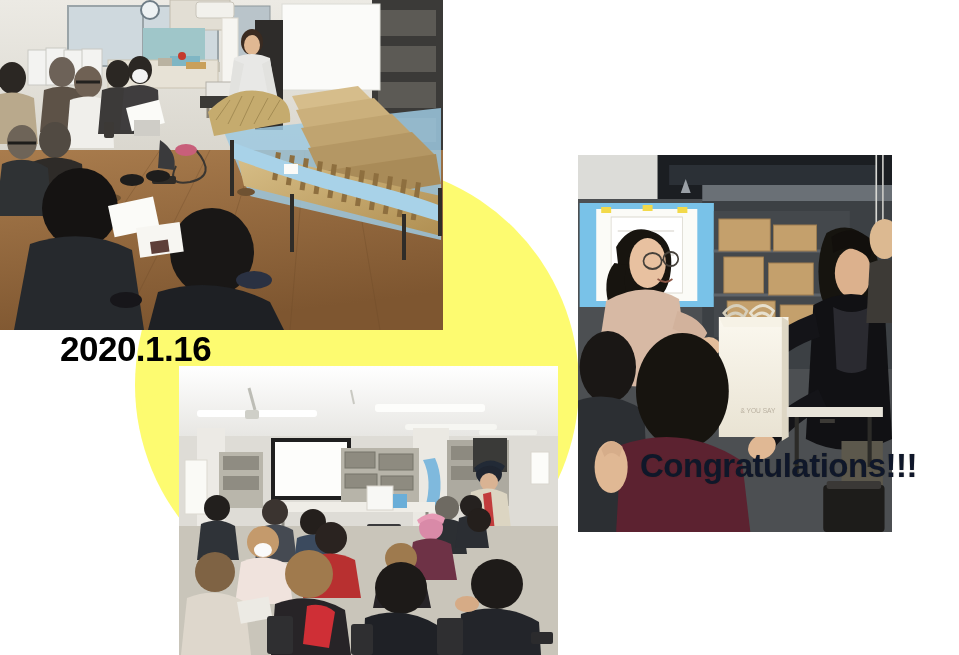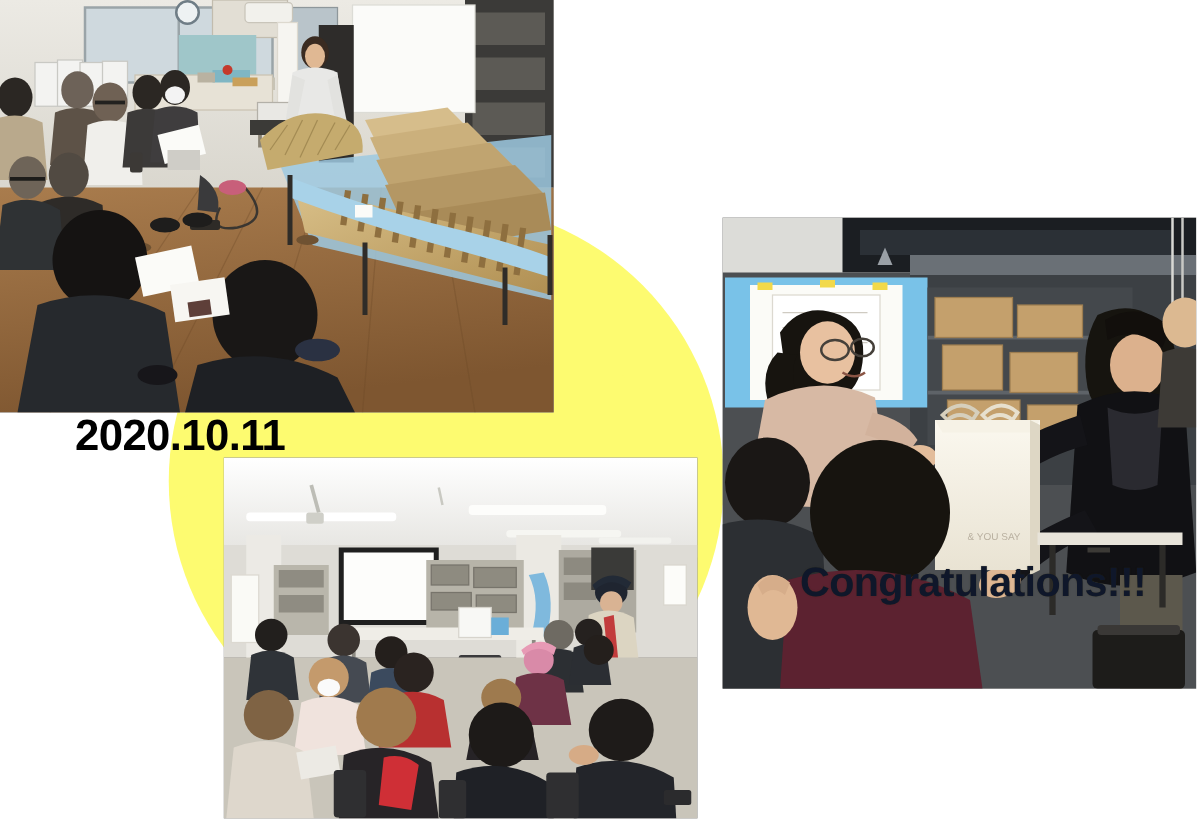--- a/index.html
+++ b/index.html
@@ -29,21 +29,21 @@
   .photo {
     position: absolute;
     overflow: hidden;
     background: #8a8a8a;
     z-index: 2;
   }
   .photo svg { display: block; width: 100%; height: 100%; }
 
   #photo-presentation { left: 0px;   top: 0px;   width: 443px; height: 330px; }
   #photo-lecture      { left: 179px; top: 366px; width: 379px; height: 289px; z-index: 3; }
-  #photo-award        { left: 578px; top: 155px; width: 379px; height: 377px; z-index: 3; margin-top: 19px; }
+  #photo-award        { left: 578px; top: 155px; width: 314px; height: 377px; z-index: 3; }
 
   
   .date-caption {
     position: absolute;
     left: 60px;
     top: 330px;
     z-index: 4;
     font-family: "Liberation Sans", sans-serif;
     font-weight: bold;
     font-size: 35px;
@@ -515,17 +515,17 @@
 
         <ellipse cx="40" cy="312" rx="20" ry="26" fill="#e0b894"></ellipse>
         <path d="M28 294 q12 -14 26 -2 l-4 10 q-10 -8 -18 0 Z" fill="#d6ad8a"></path>
       </g>
 
       <rect x="296" y="330" width="74" height="47" rx="4" fill="#1d1c1a"></rect>
       <rect x="300" y="326" width="66" height="8" rx="3" fill="#3a3836"></rect>
     </svg>
   </div>
 
-  <div class="date-caption">2020.10.11</div>
+  <div class="date-caption">2020.1.16</div>
 
   <div class="congrats-caption">Congratulations!!!</div>
 
 </div>
 
 </body></html>

